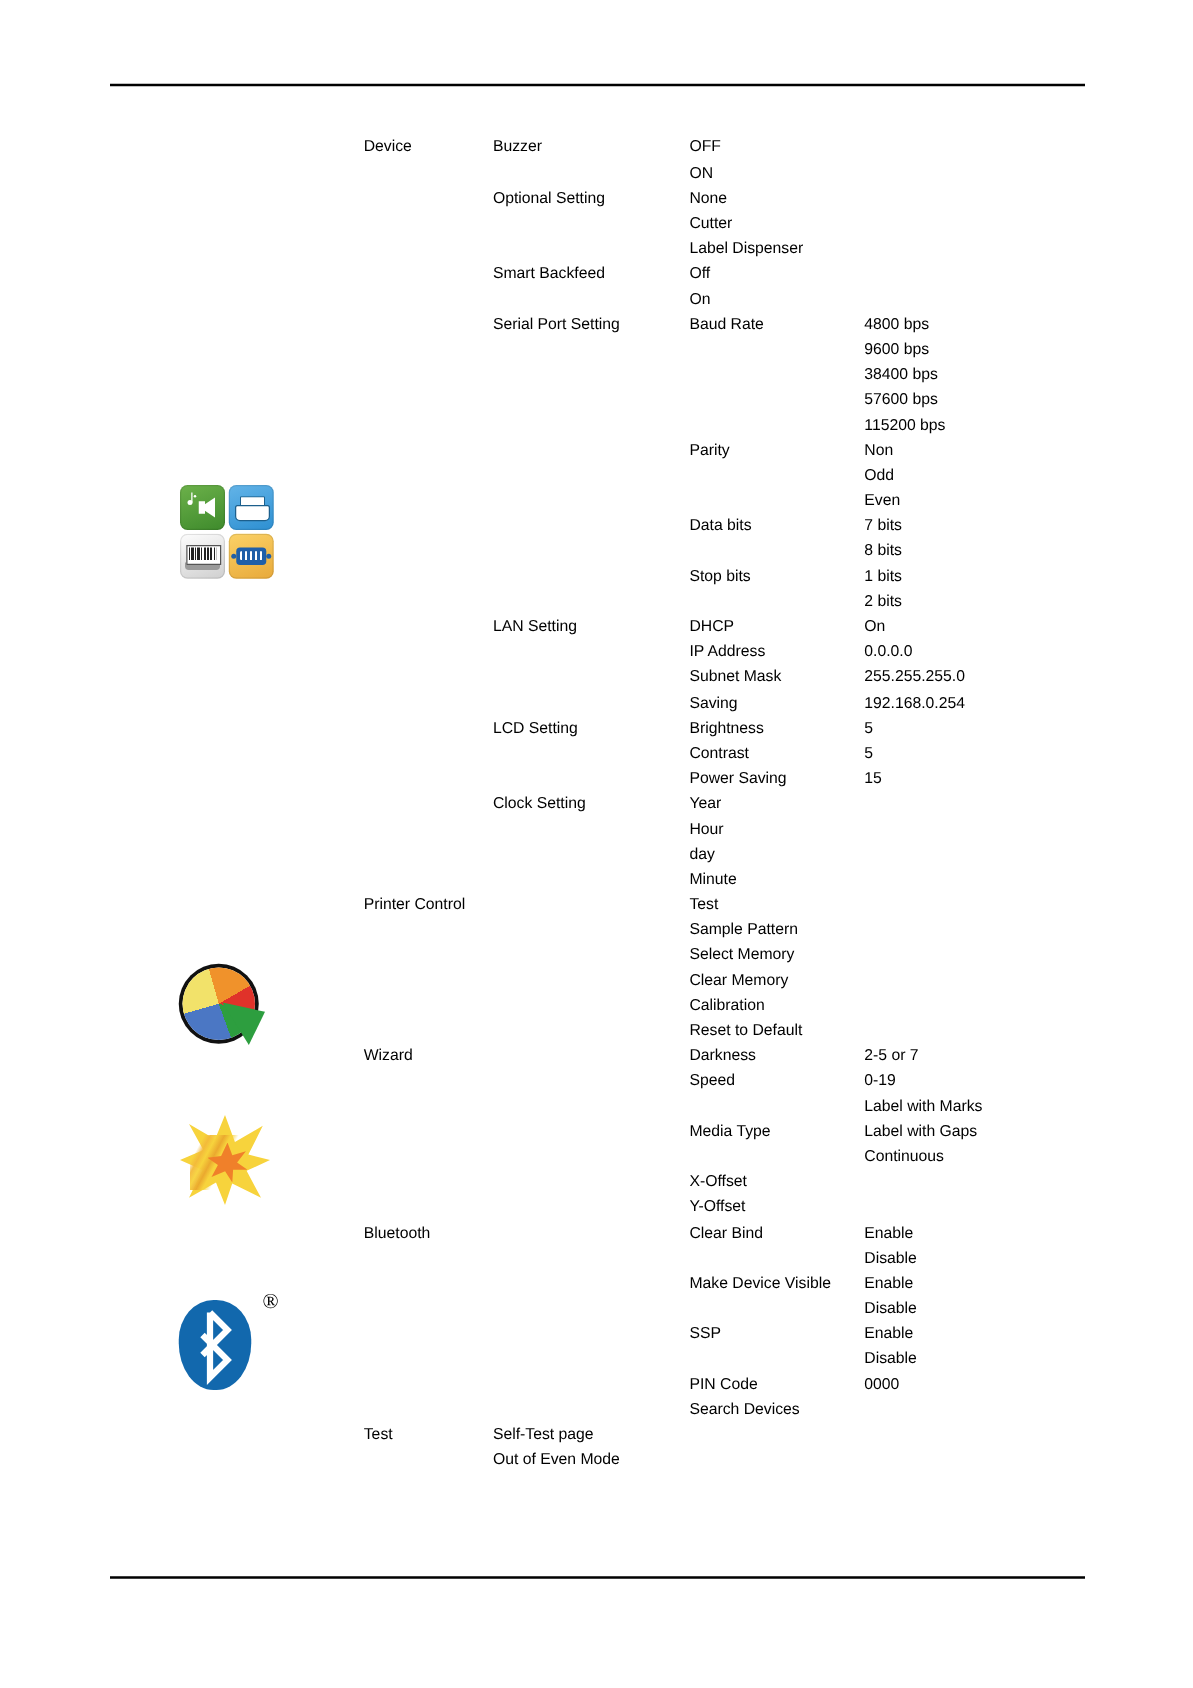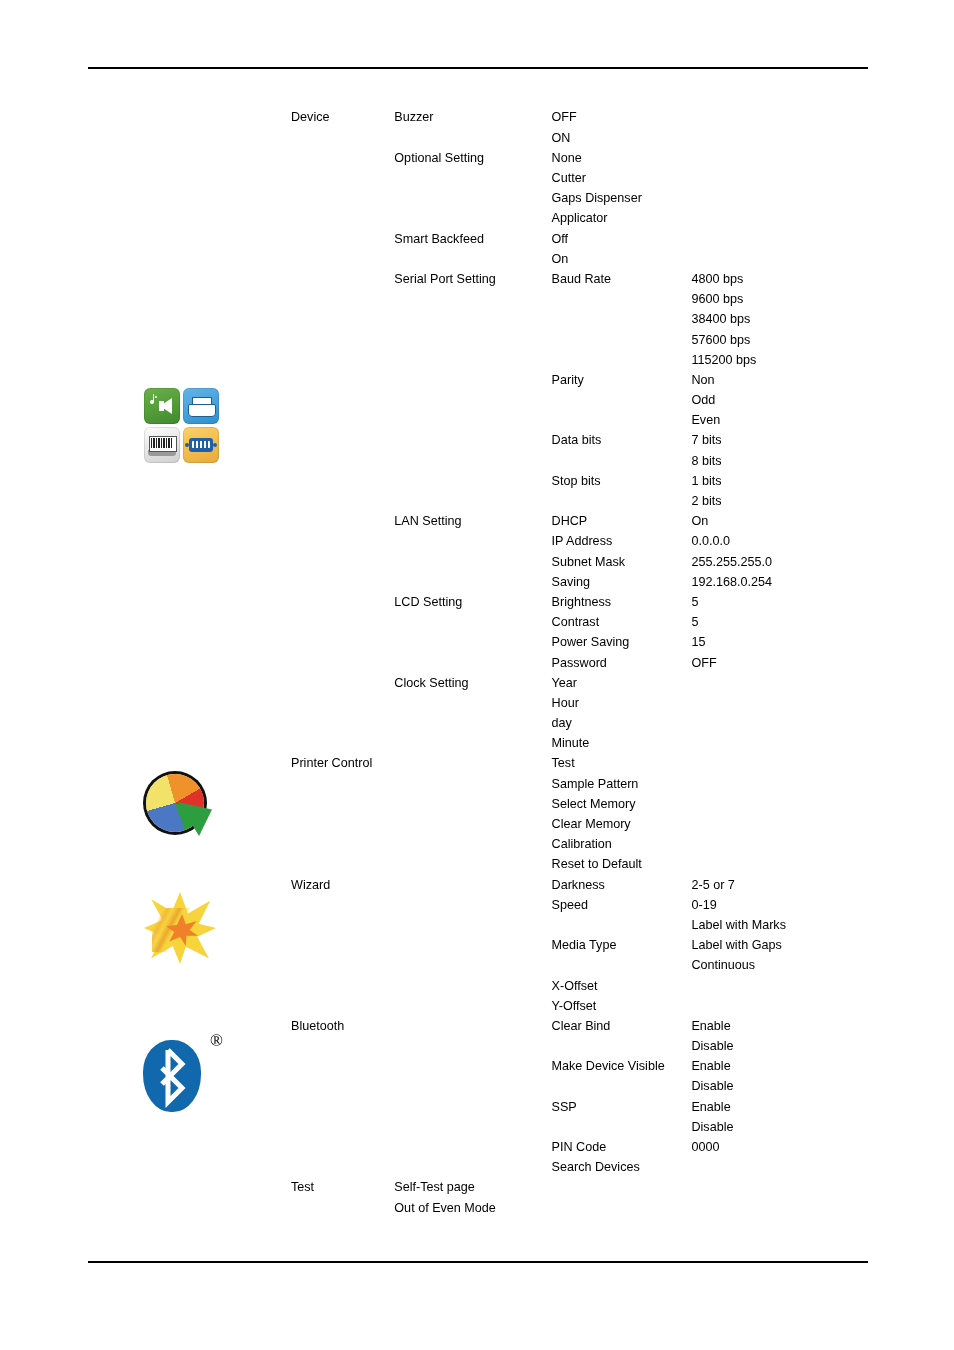--- a/index.html
+++ b/index.html
@@ -328,27 +328,21 @@
       </tr>
       <tr>
         <td class="c1 nb"></td>
         <td class="c2 nb"></td>
         <td class="c3 nb tb-thin">Cutter</td>
         <td class="c4 nb"></td>
       </tr>
       <tr>
         <td class="c1 nb"></td>
         <td class="c2 nb"></td>
-        <td class="c3 nb tb-thin">Gaps Dispenser</td>
-        <td class="c4 nb"></td>
-      </tr>
-      <tr>
-        <td class="c1 nb"></td>
-        <td class="c2 nb"></td>
-        <td class="c3 nb tb-thin">Applicator</td>
+        <td class="c3 nb tb-thin">Label Dispenser</td>
         <td class="c4 nb"></td>
       </tr>
       <tr>
         <td class="c1 nb tb-grey"></td>
         <td class="c2 nb tb-grey">Smart Backfeed</td>
         <td class="c3 nb tb-thin">Off</td>
         <td class="c4 nb tb-grey"></td>
       </tr>
       <tr>
         <td class="c1 nb"></td>
@@ -462,26 +456,20 @@
         <td class="c1 nb"></td>
         <td class="c2 nb"></td>
         <td class="c3 nb tb-thin">Contrast</td>
         <td class="c4 nb tb-thin">5</td>
       </tr>
       <tr>
         <td class="c1 nb"></td>
         <td class="c2 nb"></td>
         <td class="c3 nb tb-thin">Power Saving</td>
         <td class="c4 nb tb-thin">15</td>
-      </tr>
-      <tr>
-        <td class="c1 nb"></td>
-        <td class="c2 nb"></td>
-        <td class="c3 nb tb-thin">Password</td>
-        <td class="c4 nb tb-thin">OFF</td>
       </tr>
       <tr>
         <td class="c1 nb tb-grey"></td>
         <td class="c2 nb tb-grey">Clock Setting</td>
         <td class="c3 nb tb-grey">Year</td>
         <td class="c4 nb tb-grey"></td>
       </tr>
       <tr>
         <td class="c1 nb"></td>
         <td class="c2 nb"></td>

